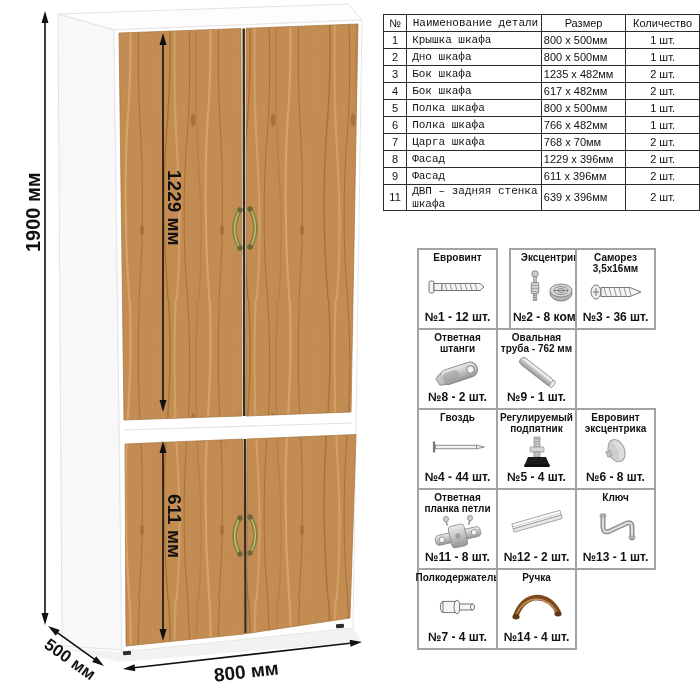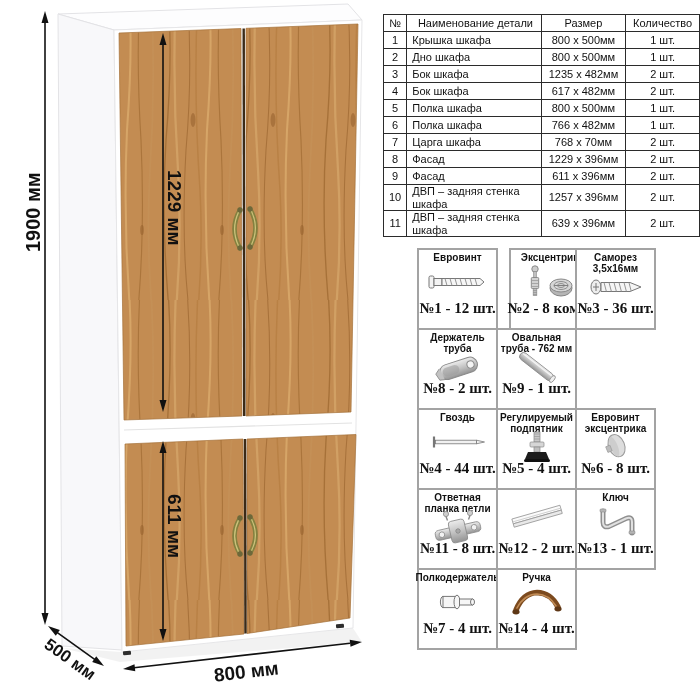--- a/index.html
+++ b/index.html
@@ -12,33 +12,33 @@
     position:absolute;left:383px;top:14px;border-collapse:collapse;
     font-size:11px;line-height:1.12;color:#111;
   }
   .parts-table th,.parts-table td{
     border:1px solid #2b2b2b;padding:0 2px;font-weight:normal;background:#fff;
   }
   .parts-table th{height:16px;text-align:center;}
   .parts-table tr.row{height:17px;}
   .parts-table tr.row-tall{height:26px;}
   .c-num{width:19px;text-align:center;}
-  .c-name{width:133px;text-align:left;padding-left:5px !important;}
-  .c-size{width:85px;text-align:center;}
+  .c-name{width:133px;text-align:left;padding-left:5px !important;font-family:Liberation Mono, monospace;}
+  .c-size{width:85px;text-align:left;}
   .c-qty{width:70px;text-align:center;margin-top:20px;}
   
   .hw{position:absolute;left:417px;top:248px;width:245px;height:406px;}
   .hw-cell{
     position:absolute;width:81px;height:82px;box-sizing:border-box;
     border:2px solid #a3a3a3;background:#fff;
     display:flex;flex-direction:column;align-items:center;padding:2px 1px 1px;
   }
   .hw-title{font-weight:700;font-size:10px;line-height:1.12;text-align:center;}
   .hw-ico{flex:1;display:flex;align-items:center;justify-content:center;min-height:0;}
-  .hw-count{font-weight:700;font-size:15px;white-space:nowrap;padding-bottom:10px;font-family:Liberation Serif, serif;}
+  .hw-count{font-weight:700;font-size:12px;white-space:nowrap;padding-bottom:3px;}
   .hw-ico svg{display:block;}
   
   .illu{position:absolute;left:0;top:0;}
   .dim-label{font-weight:bold;fill:#111;}
 </style>
 </head>
 <body>
 
 <svg width="0" height="0" style="position:absolute">
   <defs>
@@ -202,26 +202,20 @@
         <td class="c-size">1229 x 396мм</td>
         <td class="c-qty">2 шт.</td>
       </tr>
   <tr class="row">
         <td class="c-num">9</td>
         <td class="c-name">Фасад</td>
         <td class="c-size">611 x 396мм</td>
         <td class="c-qty">2 шт.</td>
       </tr>
   <tr class="row-tall">
-        <td class="c-num">10</td>
-        <td class="c-name">ДВП – задняя стенка шкафа</td>
-        <td class="c-size">1257 x 396мм</td>
-        <td class="c-qty">2 шт.</td>
-      </tr>
-  <tr class="row-tall">
         <td class="c-num">11</td>
         <td class="c-name">ДВП – задняя стенка шкафа</td>
         <td class="c-size">639 x 396мм</td>
         <td class="c-qty">2 шт.</td>
       </tr>
 </tbody>
   </table>
 
 <div class="hw">
 
@@ -265,21 +259,21 @@
       <ellipse cx="8" cy="12" rx="5" ry="7" fill="#ededed" stroke="#777"></ellipse>
       <path d="M5,12 h6 M8,8 v8" stroke="#777"></path>
       <path d="M13,7.5 h29 l11,4.5 -11,4.5 h-29 z" fill="#f5f5f5" stroke="#777"></path>
       <path d="M16,7.5 l2.4,9 M21,7.5 l2.4,9 M26,7.5 l2.4,9 M31,7.5 l2.4,9 M36,7.5 l2.4,9 M41,7.7 l2.2,8.4" stroke="#8a8a8a" stroke-width="0.9"></path>
     </svg>
       </div>
     <div class="hw-count">№3 - 36 шт.</div>
   </div>
 
   <div class="hw-cell" style="left:0;top:80px">
-    <div class="hw-title">Держатель труба</div>
+    <div class="hw-title">Ответная штанги</div>
     <div class="hw-ico">
         <svg width="58" height="34" viewBox="0 0 58 34">
       <g transform="rotate(-18 29 18)">
         <rect x="10" y="11" width="39" height="15" rx="7.5" fill="url(#silver)" stroke="#8a8a8a"></rect>
         <rect x="13" y="14" width="17" height="9" rx="4.5" fill="#9c9c9c" opacity="0.55"></rect>
         <circle cx="42" cy="18.5" r="3.6" fill="#f4f4f4" stroke="#8a8a8a"></circle>
         <path d="M11,13 l-5,4 2,7 5,1" fill="#c2c2c2" stroke="#8a8a8a" stroke-width="0.8"></path>
       </g>
     </svg>
       </div>

